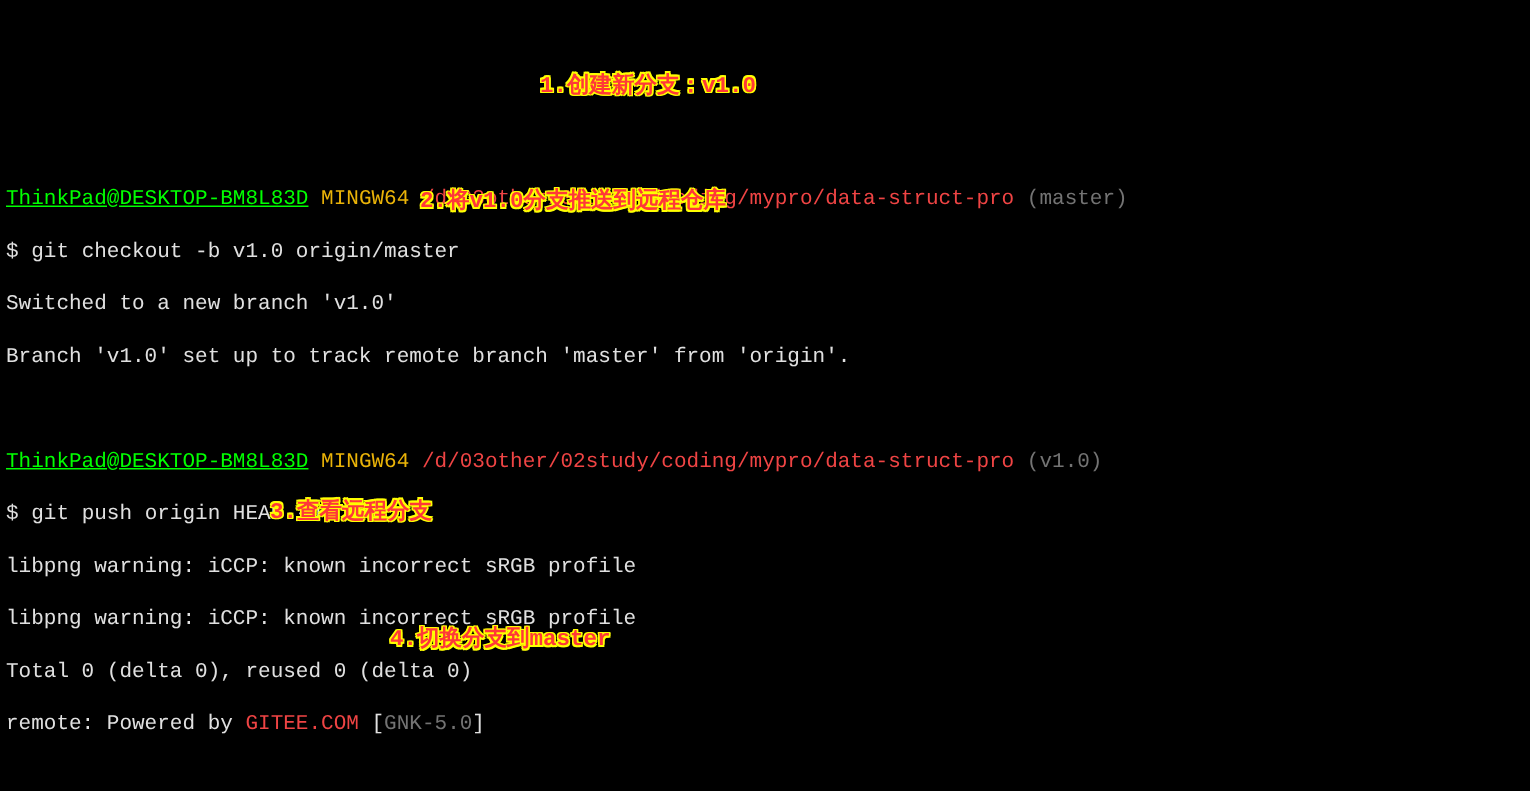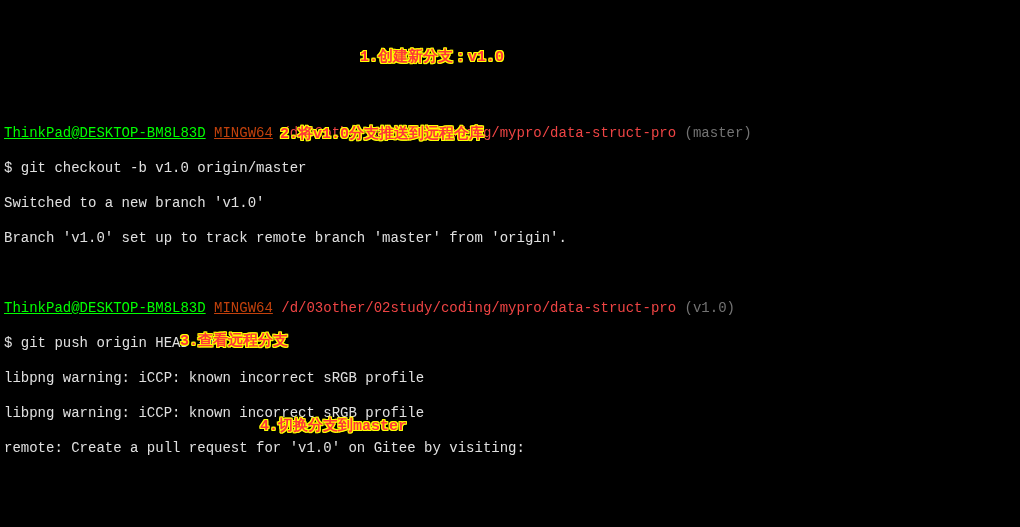--- a/index.html
+++ b/index.html
@@ -9,21 +9,21 @@
       font-size: 14px;
       line-height: 1.25;
       color: #c0c0c0;
       padding: 2px 4px;
       width: 1020px;
       height: 527px;
       position: relative;
       white-space: pre;
     }
     .green { color: #00ff00; text-decoration: underline; }
-    .purple { color: #c2410c; text-decoration: underline; }
+    .purple { color: #eab308; }
     .yellow { color: #ef4444; }
     .cyan { color: #737373; }
     .white { color: #e0e0e0; }
     .line { display: block; }
     .annot {
       position: absolute;
       color: #ff3838;
       font-weight: bold;
       font-size: 15px;
       text-shadow: 1px 0 #ffff00, -1px 0 #ffff00, 0 1px #ffff00, 0 -1px #ffff00, 1px 1px #ffff00, -1px -1px #ffff00, 1px -1px #ffff00, -1px 1px #ffff00;
@@ -43,21 +43,22 @@
 <span class="line"> </span>
 <span class="line"><span class="green">ThinkPad@DESKTOP-BM8L83D</span> <span class="purple">MINGW64</span> <span class="yellow">/d/03other/02study/coding/mypro/data-struct-pro</span> <span class="cyan">(master)</span></span>
 <span class="line"><span class="white">$ </span><span class="white">git checkout -b v1.0 origin/master</span></span>
 <span class="line white">Switched to a new branch 'v1.0'</span>
 <span class="line white">Branch 'v1.0' set up to track remote branch 'master' from 'origin'.</span>
 <span class="line"> </span>
 <span class="line"><span class="green">ThinkPad@DESKTOP-BM8L83D</span> <span class="purple">MINGW64</span> <span class="yellow">/d/03other/02study/coding/mypro/data-struct-pro</span> <span class="cyan">(v1.0)</span></span>
 <span class="line"><span class="white">$ </span><span class="white">git push origin HEAD -u</span></span>
 <span class="line white">libpng warning: iCCP: known incorrect sRGB profile</span>
 <span class="line white">libpng warning: iCCP: known incorrect sRGB profile</span>
-<span class="line white">remote: Create a pull request for 'v1.0' on Gitee by visiting:</span>
+<span class="line white">Total 0 (delta 0), reused 0 (delta 0)</span>
+<span class="line"><span class="white">remote: Powered by </span><span class="yellow">GITEE.COM</span><span class="white"> [</span><span class="cyan">GNK-5.0</span><span class="white">]</span></span>
 
 
 
 
 
 
 
 
 
 

